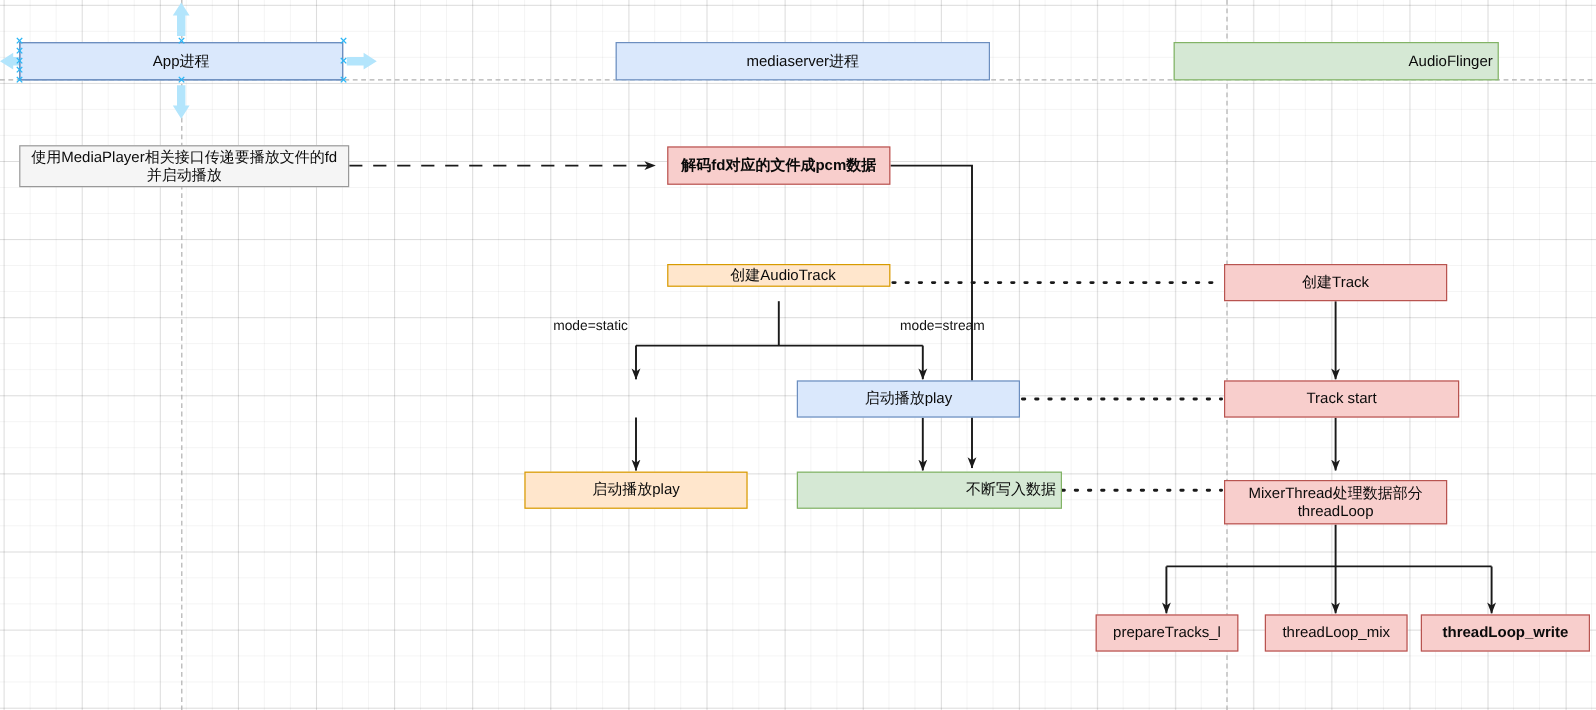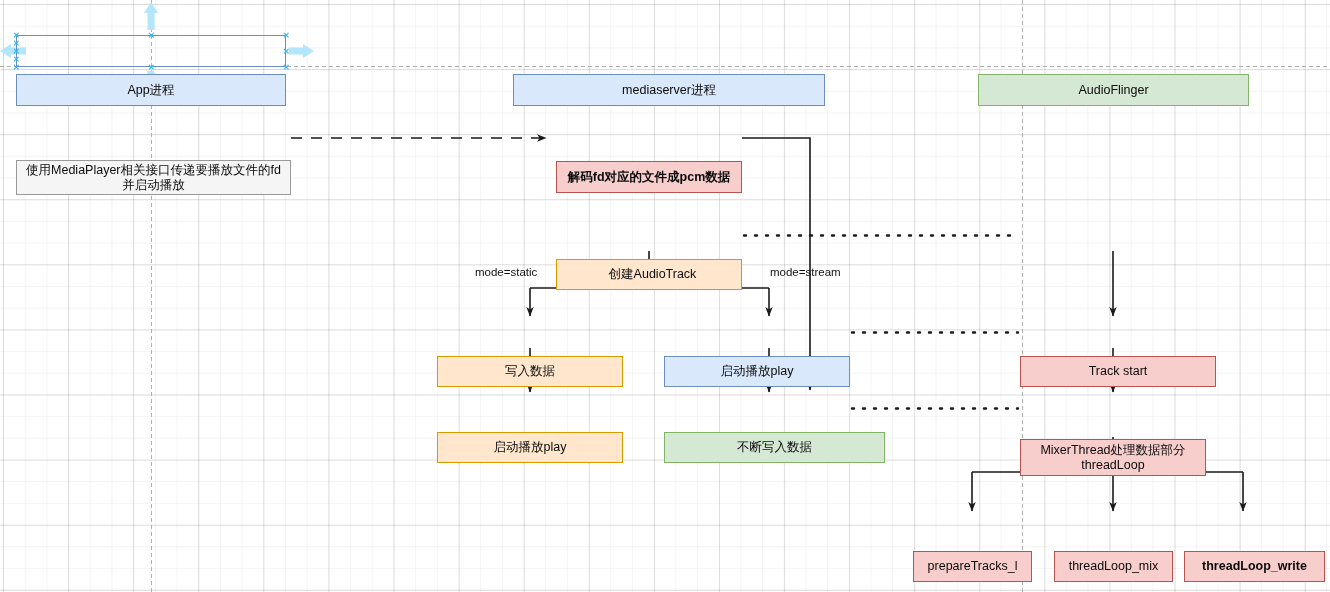--- a/index.html
+++ b/index.html
@@ -44,24 +44,23 @@
     align-items: center;
     justify-content: center;
     text-align: center;
     font-size: 12.5px;
     line-height: 15px;
     color: #0a0a0a;
     border-width: 1px;
     border-style: solid;
     white-space: pre-line;
     padding: 0 4px;
-    margin-top: 39px;
   }
   .fill-blue   { background: #dae8fc; border-color: #6c8ebf; }
-  .fill-green  { background: #d5e8d4; border-color: #82b366; }
+  .fill-green  { background: #d5e8d4; border-color: #82b366; justify-content: flex-end; }
   .fill-red    { background: #f8cecc; border-color: #b85450; }
   .fill-orange { background: #ffe6cc; border-color: #d79b00; }
   .fill-gray   { background: #f5f5f5; border-color: #999999; text-align: center; }
 
   .edge-label {
     position: absolute;
     font-size: 11.5px;
     color: #111111;
     background: transparent;
     white-space: nowrap;
@@ -202,28 +201,28 @@
 
   <div class="node fill-gray" style="left:16px; top:121px; width:275px; height:35px;">
     <span>使用MediaPlayer相关接口传递要播放文件的fd
 并启动播放</span>
   </div>
 
   <div class="node fill-red" style="left:556px; top:122px; width:186px; height:32px;font-weight:bold;">
     <span>解码fd对应的文件成pcm数据</span>
   </div>
 
-  <div class="node fill-orange" style="left:556px; top:220px; width:186px; height:31px;padding-left:11px;">
+  <div class="node fill-orange" style="left:556px; top:220px; width:186px; height:19px;padding-left:11px;">
     <span>创建AudioTrack</span>
   </div>
 
-
-  <div class="node fill-orange" style="left:437px; top:317px; width:186px; height:31px;">
-    <span>写入数据</span>
-  </div>
+  <div class="node fill-red" style="left:1020px; top:220px; width:186px; height:31px;">
+    <span>创建Track</span>
+  </div>
+
 
   <div class="node fill-blue" style="left:664px; top:317px; width:186px; height:31px;">
     <span>启动播放play</span>
   </div>
 
   <div class="node fill-red" style="left:1020px; top:317px; width:196px; height:31px;">
     <span>Track start</span>
   </div>
 
   <div class="node fill-orange" style="left:437px; top:393px; width:186px; height:31px;">
@@ -244,21 +243,21 @@
   </div>
 
   <div class="node fill-red" style="left:1054px; top:512px; width:119px; height:31px;">
     <span>threadLoop_mix</span>
   </div>
 
   <div class="node fill-red" style="left:1184px; top:512px; width:141px; height:31px;font-weight:bold;">
     <span>threadLoop_write</span>
   </div>
 
-  <div class="edge-label" style="left:461px; top:266px;padding-left:14px;">
+  <div class="edge-label" style="left:461px; top:266px;">
     <span>mode=static</span>
   </div>
 
-  <div class="edge-label" style="left:770px; top:266px;">
+  <div class="edge-label" style="left:750px; top:266px;">
     <span>mode=stream</span>
   </div>
 
 </div>
 
 </body></html>

